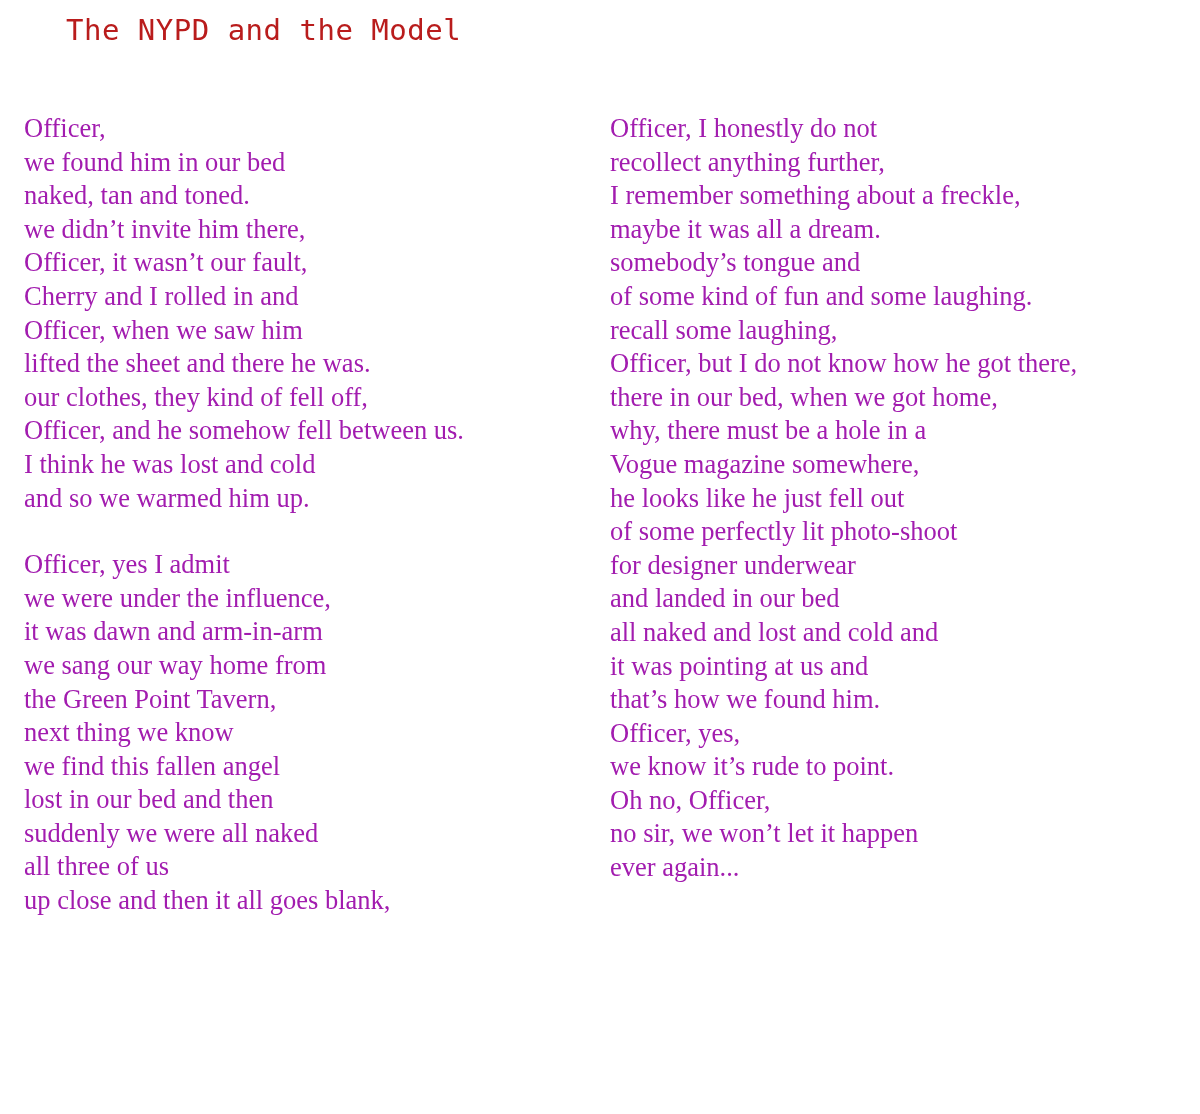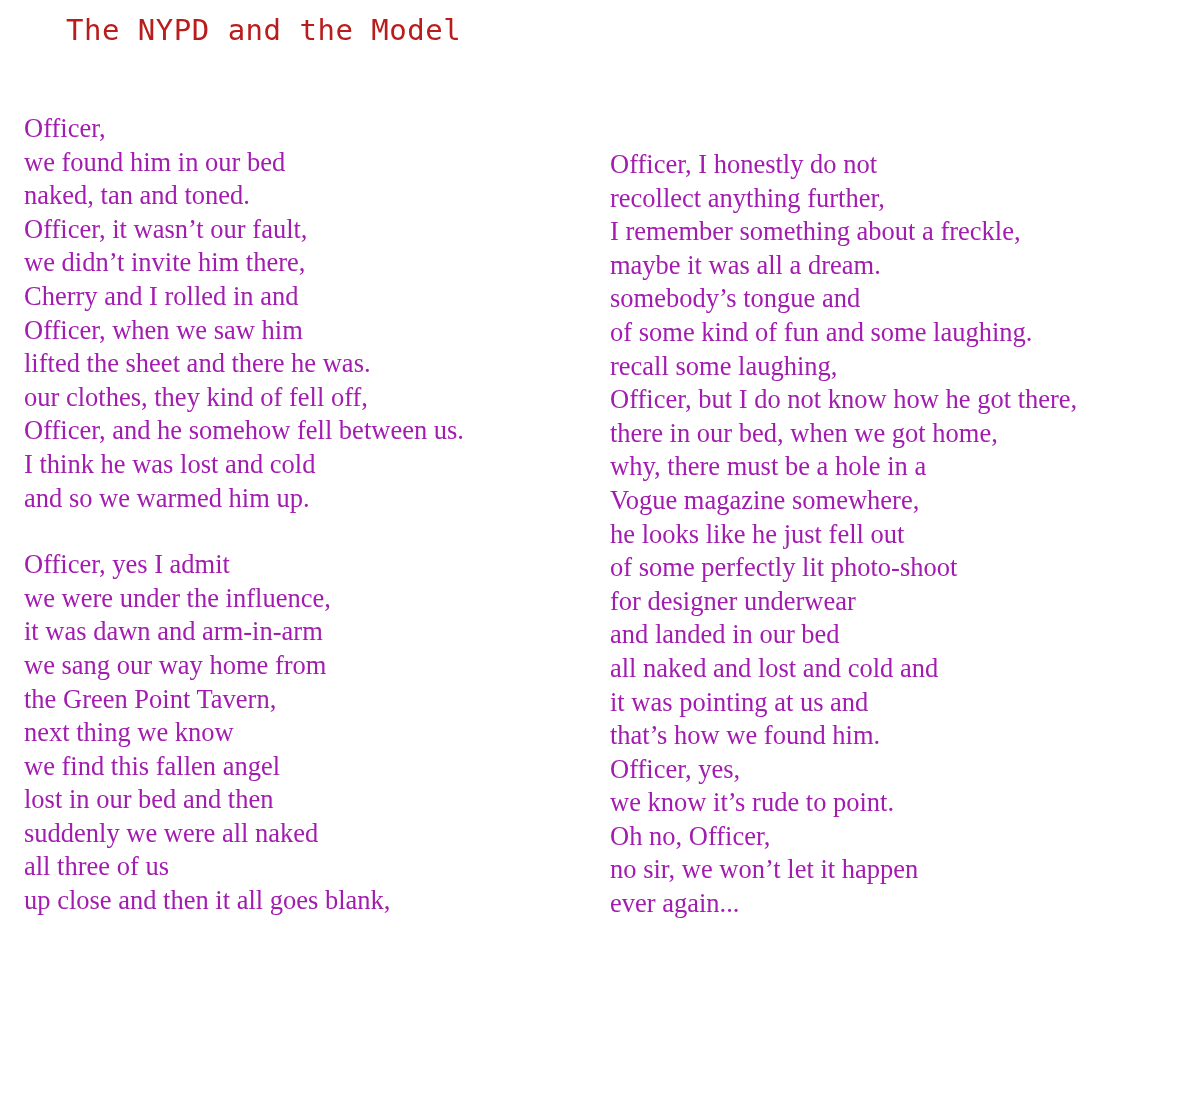--- a/index.html
+++ b/index.html
@@ -47,21 +47,21 @@
     top: 112px;
     width: 1200px;
   }
 
   .column {
     position: absolute;
     top: 0;
   }
 
   .column-left  { left: 24px;  width: 560px; }
-  .column-right { left: 610px; width: 575px; margin-top: 36px; }
+  .column-right { left: 610px; width: 575px; }
 
   .stanza {
     margin: 0 0 33px 0;
   }
   .stanza:last-child { margin-bottom: 0; }
 
   .line {
     display: block;
     font-size: 26.5px;
     line-height: 33.6px;
@@ -75,22 +75,22 @@
 <div class="page">
 
   <div class="poem-title">The NYPD and the Model</div>
 
   <div class="poem-body">
     <div class="column column-left">
         <div class="stanza">
           <span class="line">Officer,</span>
           <span class="line">we found him in our bed</span>
           <span class="line">naked, tan and toned.</span>
+          <span class="line">we didn’t invite him there,</span>
           <span class="line">Officer, it wasn’t our fault,</span>
-          <span class="line">we didn’t invite him there,</span>
           <span class="line">Cherry and I rolled in and</span>
           <span class="line">Officer, when we saw him</span>
           <span class="line">lifted the sheet and there he was.</span>
           <span class="line">our clothes, they kind of fell off,</span>
           <span class="line">Officer, and he somehow fell between us.</span>
           <span class="line">I think he was lost and cold</span>
           <span class="line">and so we warmed him up.</span>
         </div>
         <div class="stanza">
           <span class="line">Officer, yes I admit</span>

